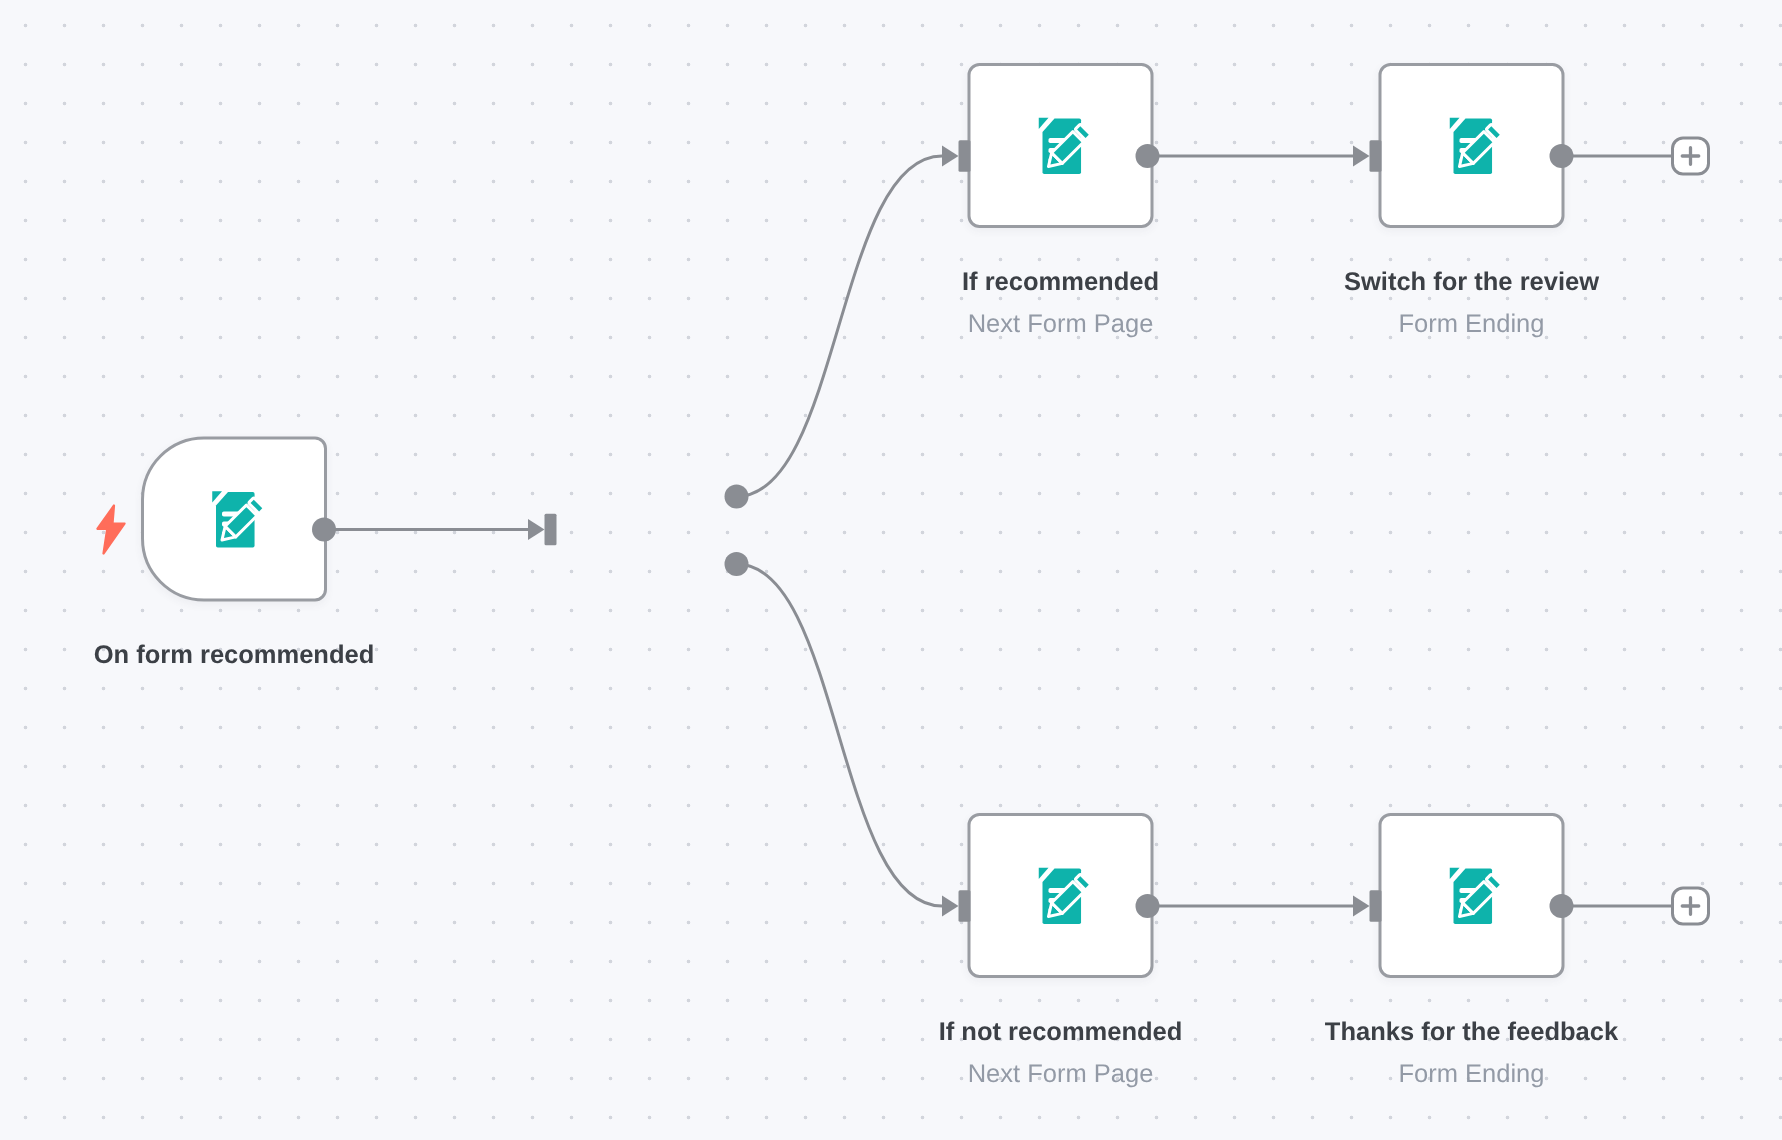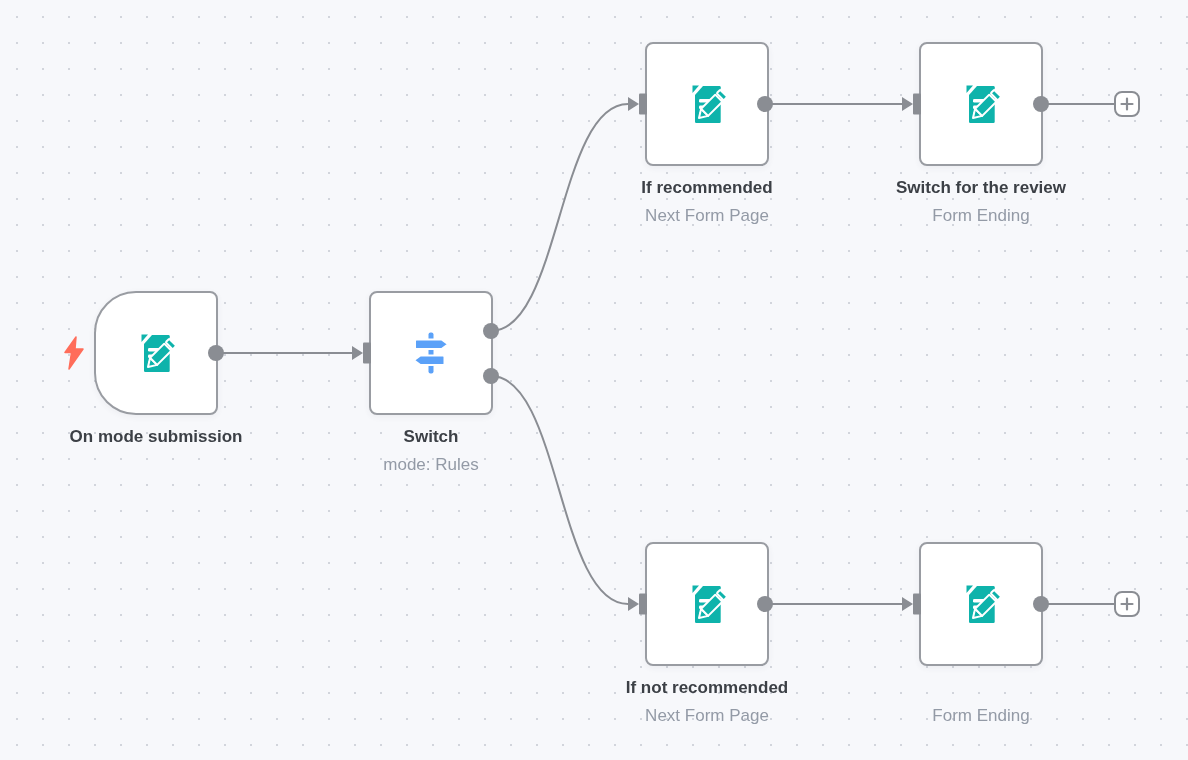--- a/index.html
+++ b/index.html
@@ -12,21 +12,21 @@
     position:relative;width:1188px;height:760px;
     background-color:#f7f8fb;
     background-image:radial-gradient(circle,#d2d5dc 1.1px,transparent 1.4px);
     background-size:26px 26px;
     background-position:4px 4px;
   }
   svg.layer{position:absolute;inset:0;width:1188px;height:760px;pointer-events:none;}
   #edges path{stroke:#8a8d93;stroke-width:2;fill:none;stroke-linecap:round;}
   #ports circle, #ports rect, #ports polygon{fill:#8a8d93;}
 
-  .node{position:absolute;width:124px;height:124px;}
+  .node{position:absolute;width:124px;height:110px;}
   .box{
     position:absolute;inset:0;background:#ffffff;
     border:2px solid #999ca2;border-radius:8px;
     display:flex;align-items:center;justify-content:center;
     box-shadow:0 2px 6px rgba(68,73,85,0.06);
     cursor:pointer;
   }
   .box.trigger{border-radius:42px 8px 8px 42px;}
   .label{
     position:absolute;top:136px;left:50%;transform:translateX(-50%);
@@ -70,34 +70,23 @@
         <rect x="16" y="19" width="12" height="3.4" rx="1.2" fill="#ffffff"></rect>
         <rect x="16" y="25.6" width="10" height="3.4" rx="1.2" fill="#ffffff"></rect>
         <rect x="16" y="32.2" width="8" height="3.4" rx="1.2" fill="#ffffff"></rect>
         <g transform="translate(28,26) rotate(-45)" fill="#0eb3ab" stroke="#ffffff" stroke-width="2" stroke-linejoin="round">
           <polygon points="-17,0 -9,-5 -9,5"></polygon>
           <rect x="-9" y="-5" width="20" height="10"></rect>
           <rect x="13" y="-5" width="5" height="10" rx="1"></rect>
         </g>
       </svg>
     </div>
-    <div class="label">On mode submission</div>
-  </div>
-
-  <div class="node" style="left:369px;top:291px">
-    <div class="box">
-      <svg width="48" height="48" viewBox="0 0 48 48">
-        <rect x="21.5" y="3.5" width="5" height="41" rx="2" fill="#5ba1f8"></rect>
-        <path d="M9.5 10.5 H35 L41.5 15.25 L35 20 H9.5 a1.6 1.6 0 0 1 -1.6 -1.6 V12.1 a1.6 1.6 0 0 1 1.6 -1.6 Z" fill="#5ba1f8" stroke="#ffffff" stroke-width="2.2" stroke-linejoin="round"></path>
-        <path d="M36 26.5 H13 L6.5 31.25 L13 36 H36 a1.6 1.6 0 0 0 1.6 -1.6 V28.1 a1.6 1.6 0 0 0 -1.6 -1.6 Z" fill="#5ba1f8" stroke="#ffffff" stroke-width="2.2" stroke-linejoin="round"></path>
-      </svg>
-    </div>
-    <div class="label">Switch</div>
-    <div class="sublabel">mode: Rules</div>
-  </div>
+    <div class="label">On form recommended</div>
+  </div>
+
 
   <div class="node" style="left:645px;top:42px">
     <div class="box">
       <svg width="48" height="48" viewBox="0 0 48 48">
         <polygon points="9.5,13 16,5.5 9.5,5.5" fill="#0eb3ab"></polygon>
         <path d="M20 6 H36.5 a1.2 1.2 0 0 1 1.2 1.2 V41.8 a1.2 1.2 0 0 1 -1.2 1.2 H13.2 a1.2 1.2 0 0 1 -1.2 -1.2 V15 Z" fill="#0eb3ab"></path>
         <rect x="16" y="19" width="12" height="3.4" rx="1.2" fill="#ffffff"></rect>
         <rect x="16" y="25.6" width="10" height="3.4" rx="1.2" fill="#ffffff"></rect>
         <rect x="16" y="32.2" width="8" height="3.4" rx="1.2" fill="#ffffff"></rect>
         <g transform="translate(28,26) rotate(-45)" fill="#0eb3ab" stroke="#ffffff" stroke-width="2" stroke-linejoin="round">
@@ -157,20 +146,21 @@
         <rect x="16" y="19" width="12" height="3.4" rx="1.2" fill="#ffffff"></rect>
         <rect x="16" y="25.6" width="10" height="3.4" rx="1.2" fill="#ffffff"></rect>
         <rect x="16" y="32.2" width="8" height="3.4" rx="1.2" fill="#ffffff"></rect>
         <g transform="translate(28,26) rotate(-45)" fill="#0eb3ab" stroke="#ffffff" stroke-width="2" stroke-linejoin="round">
           <polygon points="-17,0 -9,-5 -9,5"></polygon>
           <rect x="-9" y="-5" width="20" height="10"></rect>
           <rect x="13" y="-5" width="5" height="10" rx="1"></rect>
         </g>
       </svg>
     </div>
+    <div class="label">Thanks for the feedback</div>
     <div class="sublabel">Form Ending</div>
   </div>
 
   <svg id="ports" class="layer" aria-hidden="true">
     <circle cx="216" cy="353" r="8"></circle>
     <circle cx="491" cy="331" r="8"></circle>
     <circle cx="491" cy="376" r="8"></circle>
     <circle cx="765" cy="104" r="8"></circle>
     <circle cx="1041" cy="104" r="8"></circle>
     <circle cx="765" cy="604" r="8"></circle>

